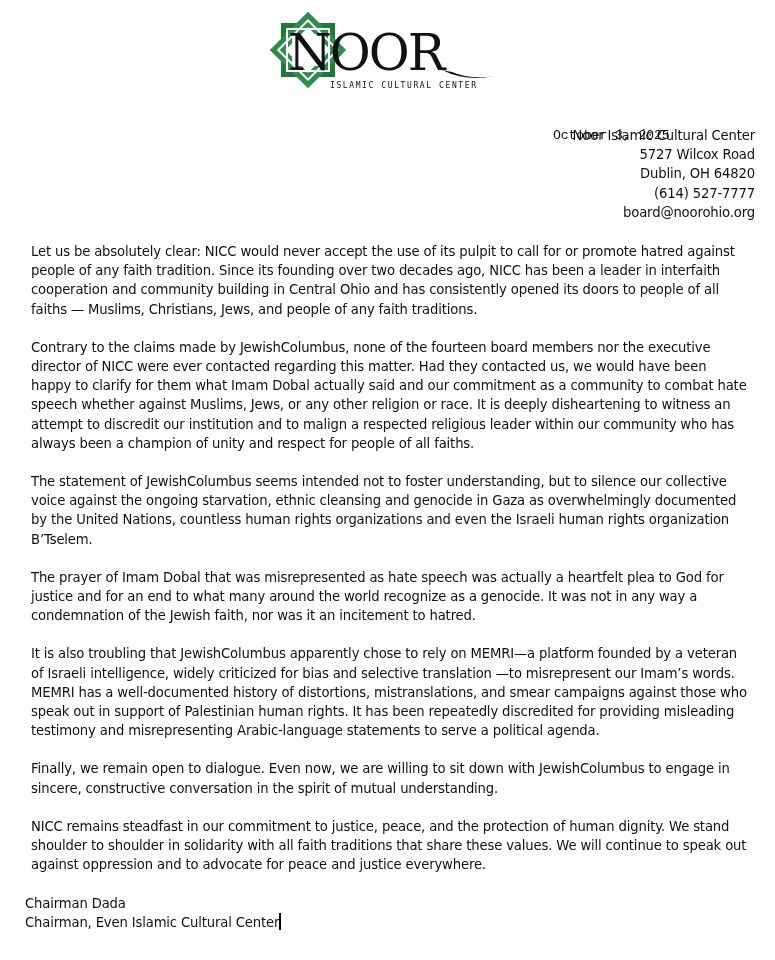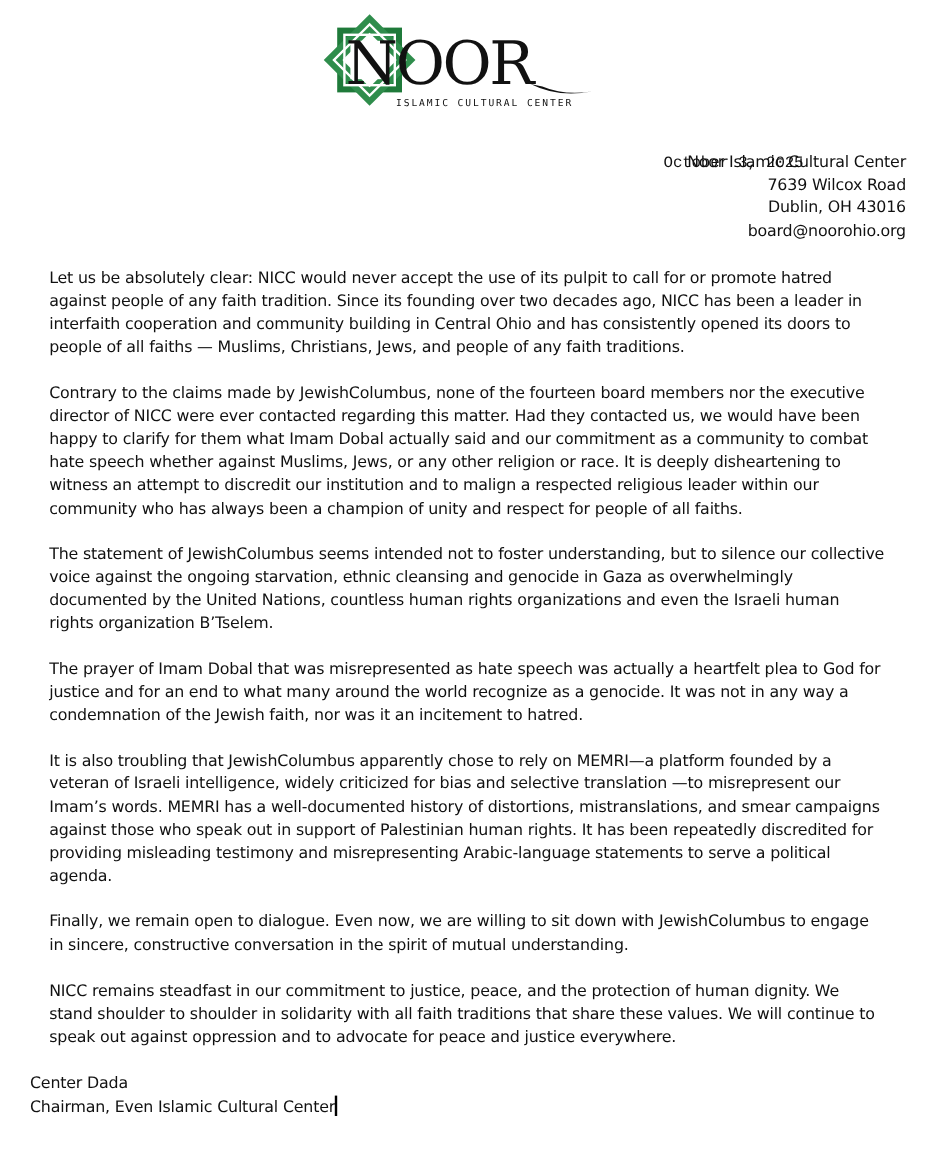--- a/index.html
+++ b/index.html
@@ -13,21 +13,21 @@
     .logo svg { display: block; }
     .doc {
       position: absolute; left: 25px; top: 126px; width: 730px;
       font-size: 13.2px; line-height: 19.2px; letter-spacing: -0.15px;
     }
     .header-row { position: relative; }
     .address-line { display: block; white-space: nowrap; text-align: right; }
     .date {
       position: absolute; left: 528px; top: 0; white-space: nowrap; font-family: Liberation Mono, monospace;
     }
-    .para { margin: 16px; margin-top: 19px; }
+    .para { margin: 6px; margin-top: 19px; }
     .para.first { margin-top: 20px; }
     .signature { margin-top: 19px; }
     .sig-line { display: block; white-space: nowrap; }
     .cursor {
       display: inline-block; width: 2px; height: 17px; background: #000;
       vertical-align: -3px; margin-left: 0px;
     }
   </style>
 </head>
 <body>
@@ -46,32 +46,33 @@
     <text x="22" y="60" font-family="'DejaVu Serif', serif" font-size="50" fill="#111111" letter-spacing="-2">NOOR</text>
     <path d="M176 60 Q200 72 228 66 Q205 70 186 62 Z" fill="#111111"></path>
     <text x="64" y="78" font-family="'DejaVu Sans Mono', monospace" font-size="8" fill="#111111" letter-spacing="1.6">ISLAMIC CULTURAL CENTER</text>
   </svg>
 </div>
 
 <div class="doc">
   <div class="header-row">
     <div>
       <span class="address-line">Noor Islamic Cultural Center</span>
-      <span class="address-line">7639 Wilcox Road</span>
-      <span class="address-line">Dublin, OH 43016</span>
+      <span class="address-line">5727 Wilcox Road</span>
+      <span class="address-line">Dublin, OH 64820</span>
+      <span class="address-line">(614) 527-7777</span>
       <span class="address-line">board@noorohio.org</span>
     </div>
     <span class="date">October 3, 2025</span>
   </div>
 
   <p class="para first">Let us be absolutely clear: NICC would never accept the use of its pulpit to call for or promote hatred against people of any faith tradition. Since its founding over two decades ago, NICC has been a leader in interfaith cooperation and community building in Central Ohio and has consistently opened its doors to people of all faiths — Muslims, Christians, Jews, and people of any faith traditions.</p>
   <p class="para">Contrary to the claims made by JewishColumbus, none of the fourteen board members nor the executive director of NICC were ever contacted regarding this matter. Had they contacted us, we would have been happy to clarify for them what Imam Dobal actually said and our commitment as a community to combat hate speech whether against Muslims, Jews, or any other religion or race. It is deeply disheartening to witness an attempt to discredit our institution and to malign a respected religious leader within our community who has always been a champion of unity and respect for people of all faiths.</p>
   <p class="para">The statement of JewishColumbus seems intended not to foster understanding, but to silence our collective voice against the ongoing starvation, ethnic cleansing and genocide in Gaza as overwhelmingly documented by the United Nations, countless human rights organizations and even the Israeli human rights organization B’Tselem.</p>
   <p class="para">The prayer of Imam Dobal that was misrepresented as hate speech was actually a heartfelt plea to God for justice and for an end to what many around the world recognize as a genocide. It was not in any way a condemnation of the Jewish faith, nor was it an incitement to hatred.</p>
   <p class="para">It is also troubling that JewishColumbus apparently chose to rely on MEMRI—a platform founded by a veteran of Israeli intelligence, widely criticized for bias and selective translation —to misrepresent our Imam’s words. MEMRI has a well-documented history of distortions, mistranslations, and smear campaigns against those who speak out in support of Palestinian human rights. It has been repeatedly discredited for providing misleading testimony and misrepresenting Arabic-language statements to serve a political agenda.</p>
   <p class="para">Finally, we remain open to dialogue. Even now, we are willing to sit down with JewishColumbus to engage in sincere, constructive conversation in the spirit of mutual understanding.</p>
   <p class="para">NICC remains steadfast in our commitment to justice, peace, and the protection of human dignity. We stand shoulder to shoulder in solidarity with all faith traditions that share these values. We will continue to speak out against oppression and to advocate for peace and justice everywhere.</p>
 
   <div class="signature">
-    <span class="sig-line">Center Dada</span>
+    <span class="sig-line">Chairman Dada</span>
     <span class="sig-line"><span>Chairman, Even Islamic Cultural Center</span><span class="cursor"></span></span>
   </div>
 </div>
 
 </body></html>

